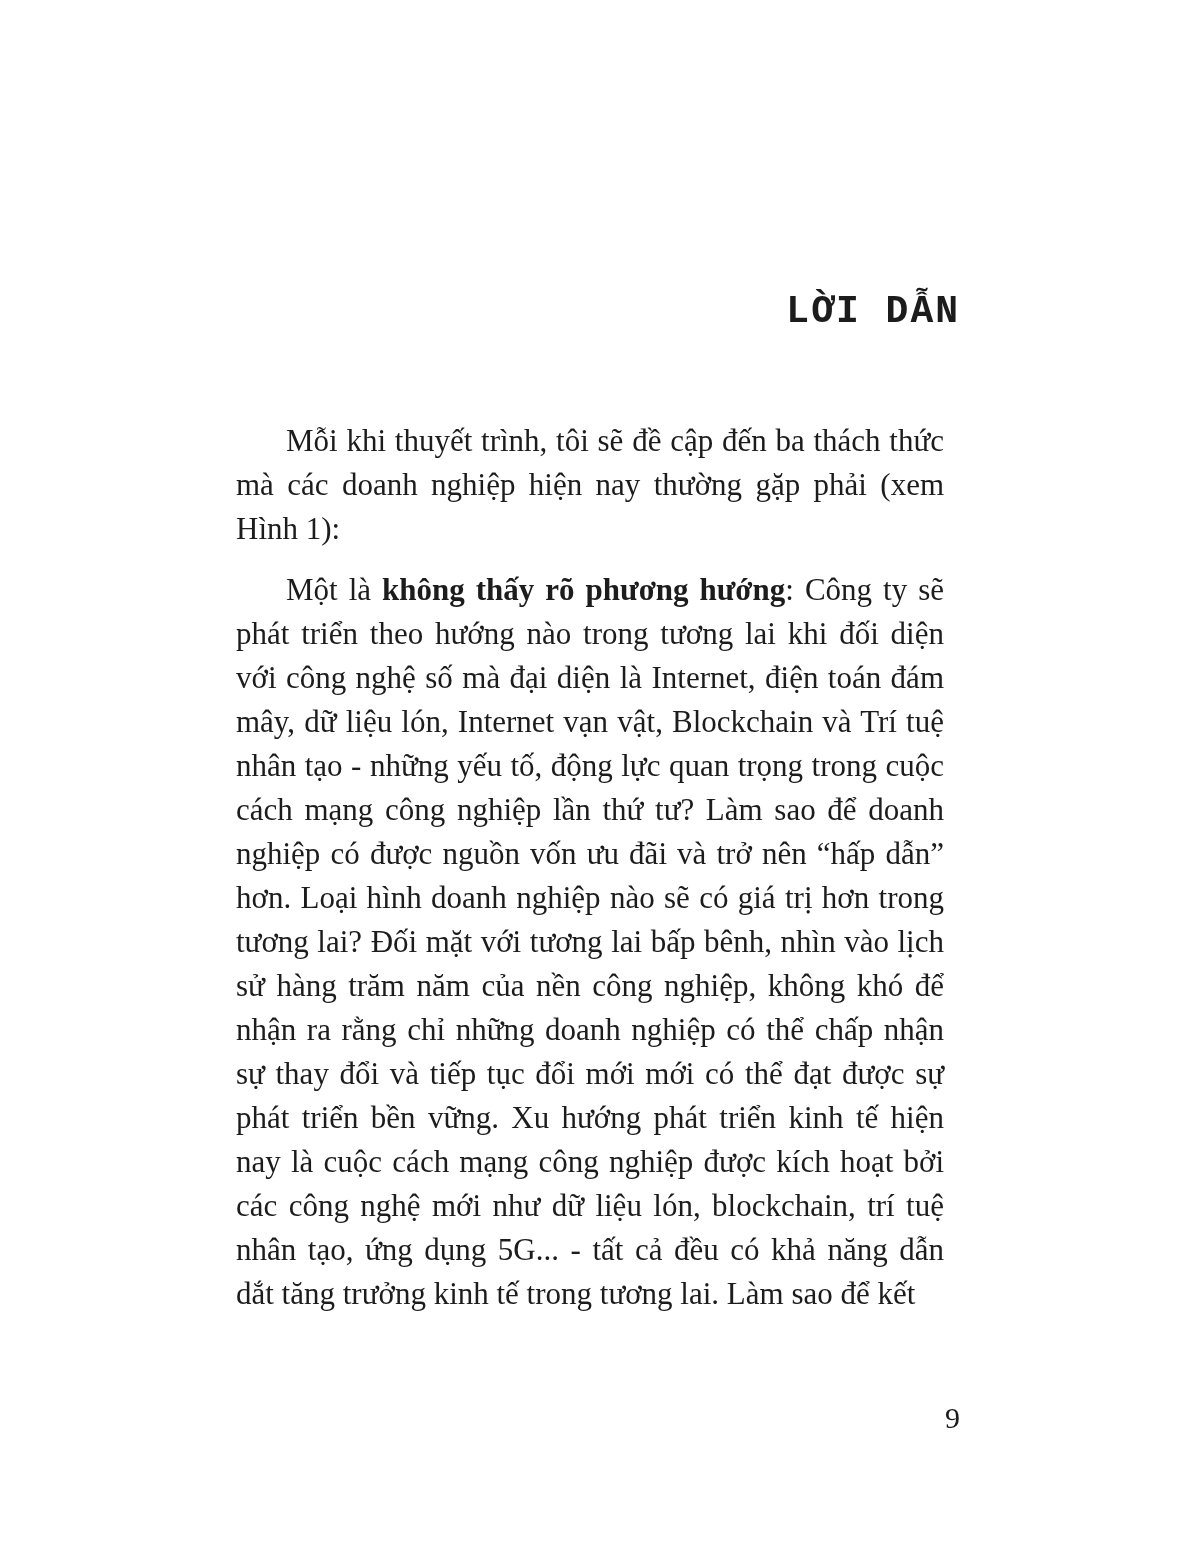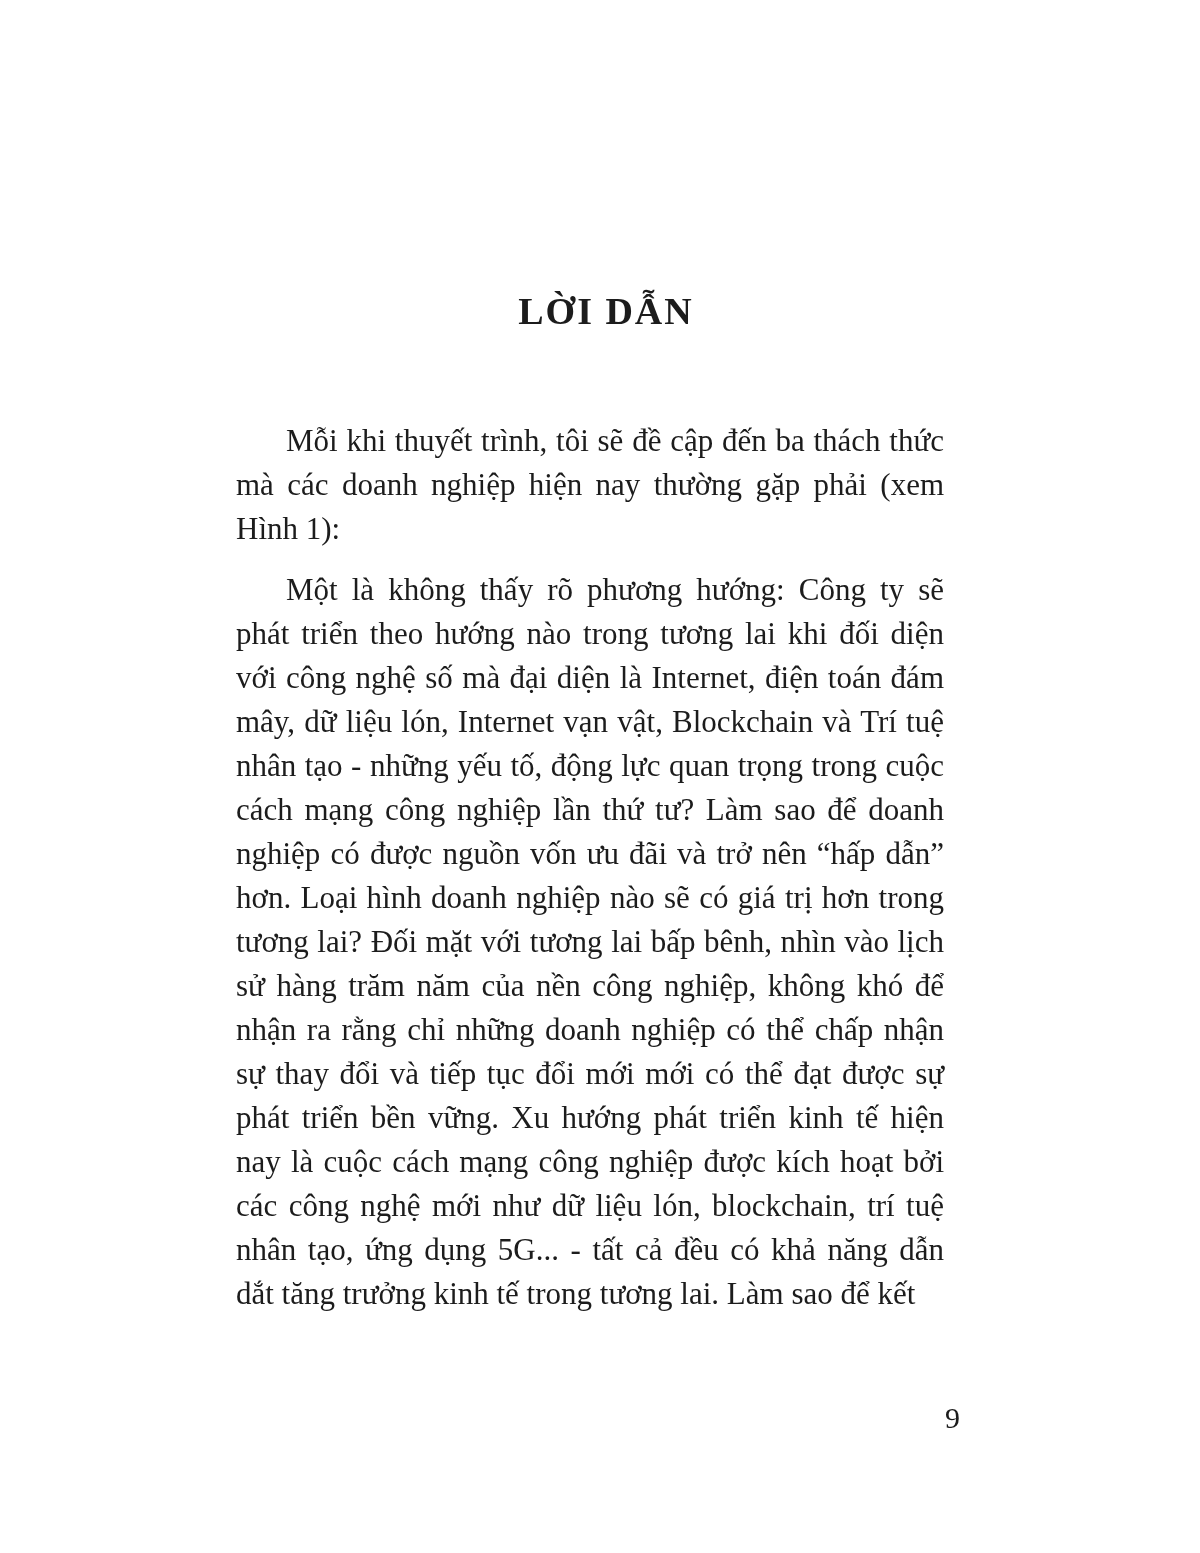--- a/index.html
+++ b/index.html
@@ -15,43 +15,44 @@
     color: #1c1c1c;
     font-family: "Liberation Serif", "DejaVu Serif", serif;
     overflow: hidden;
   }
   .title {
     position: absolute;
     top: 290px;
     left: 252px;
     width: 708px;
     margin: 0;
-    text-align: center;
+    text-align: right;
     font-size: 38px;
     line-height: 1.15;
     font-weight: 700;
     letter-spacing: 2px;
     color: #1c1c1c;
+    font-family: Liberation Mono, monospace;
   }
   .body-text {
     position: absolute;
     top: 419px;
     left: 236px;
     width: 708px;
     font-size: 31px;
     line-height: 44px;
     text-align: justify;
     color: #1c1c1c;
   }
   .para {
     margin: 0 0 17px 0;
     text-indent: 50px;
   }
   .bold-phrase {
-    font-weight: 400;
+    font-weight: 700;
   }
   .page-number {
     position: absolute;
     top: 1401px;
     left: 252px;
     width: 708px;
     text-align: right;
     font-size: 30px;
     line-height: 34px;
     color: #1c1c1c;

